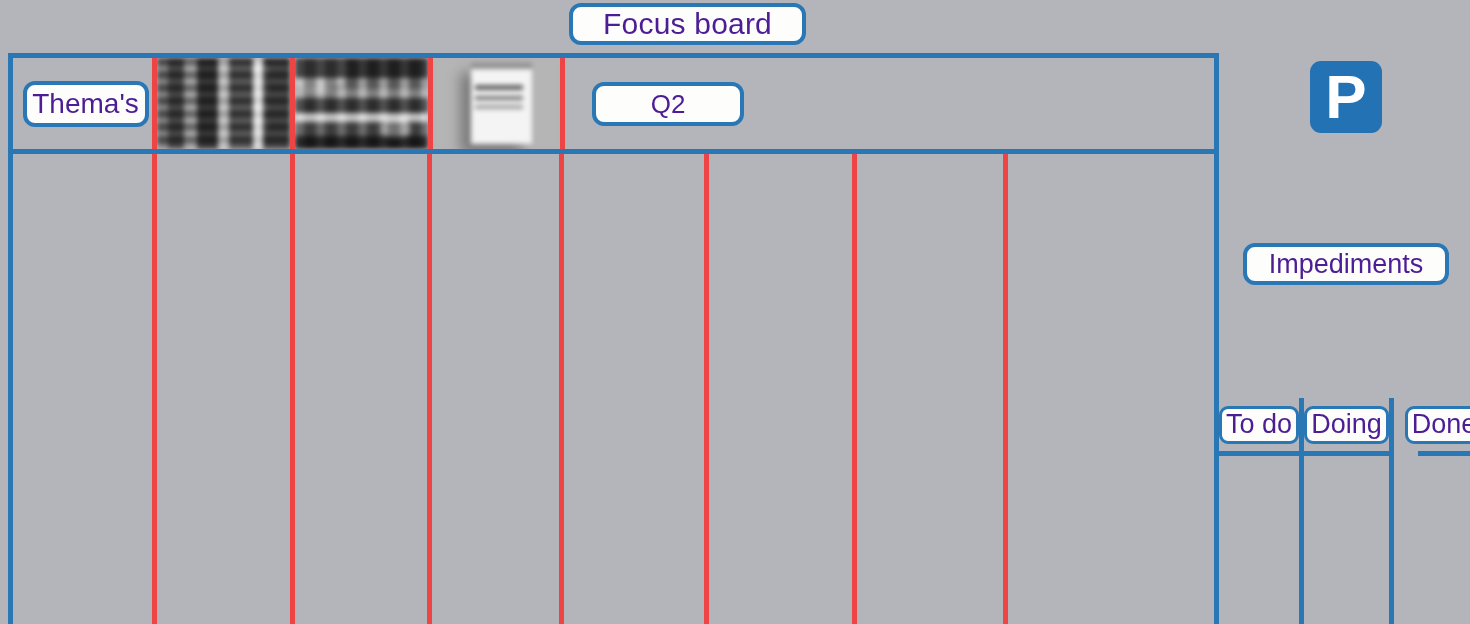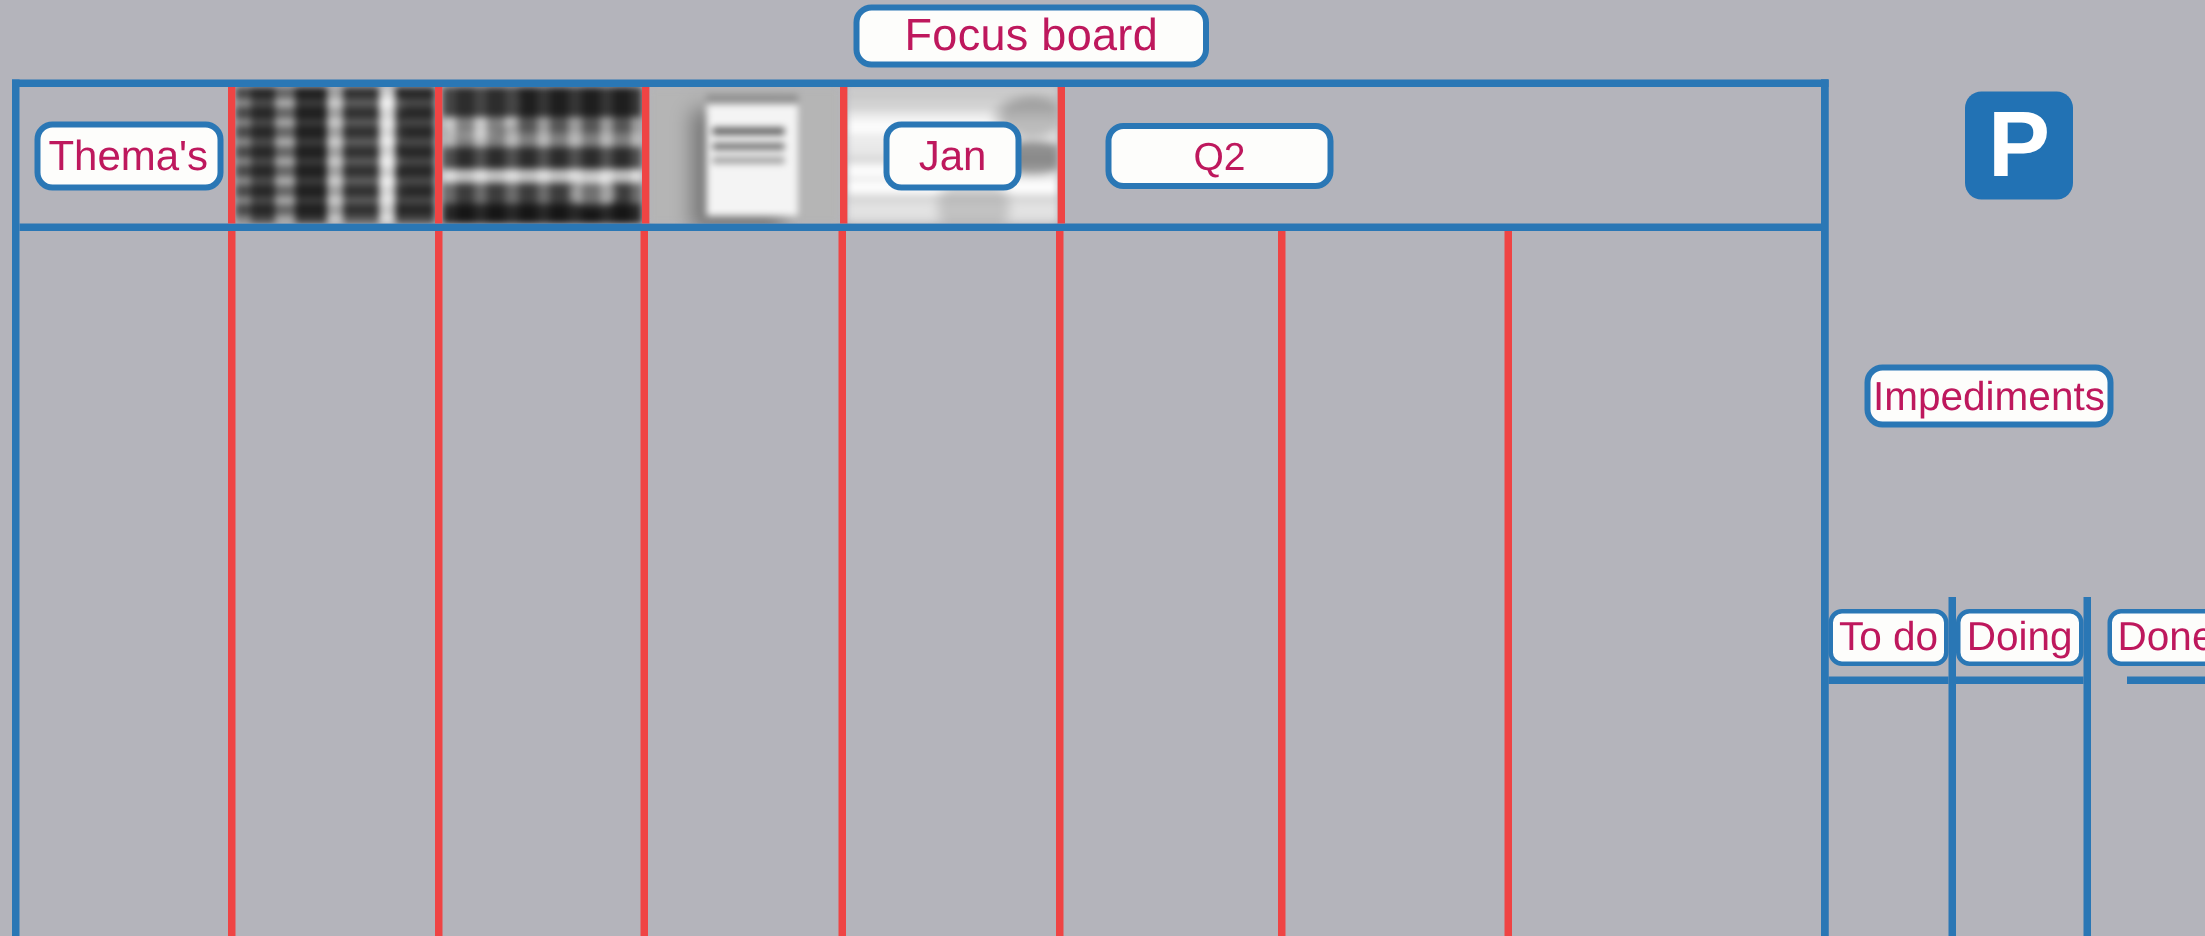--- a/index.html
+++ b/index.html
@@ -16,21 +16,21 @@
   }
 
   
   .pill {
     display: inline-flex;
     align-items: center;
     justify-content: center;
     background: #fdfdfb;
     border: 4px solid #2a77b5;
     border-radius: 12px;
-    color: #be185d;
+    color: #4c1d95;
     font-family: "Liberation Sans", sans-serif;
     font-weight: 400;
     line-height: 1;
     white-space: nowrap;
     box-sizing: border-box;
   }
 
   
   #board-title {
     position: absolute;
@@ -224,21 +224,21 @@
     font-size: 62px;
     font-weight: 700;
     line-height: 72px;
     text-align: center;
     font-family: "Liberation Sans", sans-serif;
   }
   #impediments-label {
     position: absolute;
     left: 24px;
     top: 190px;
-    width: 166px;
+    width: 206px;
     height: 42px;
     font-size: 27px;
   }
   #kanban {
     position: absolute;
     left: 0;
     top: 345px;
     right: 0;
     bottom: 0;
     display: flex;
@@ -286,24 +286,20 @@
     </div>
 
     <div class="col hcell w-img">
       <div class="thumb thumb-dark-b"></div>
     </div>
 
     <div class="col hcell w-img3">
       <div class="thumb thumb-pad"></div>
     </div>
 
-    <div class="col hcell w-month">
-      <div class="thumb thumb-light"></div>
-      <div class="pill month-label">Jan</div>
-    </div>
 
 
 
     <div class="col hcell w-q2">
       <div class="pill" id="q2-label">Q2</div>
     </div>
   </div>
 
   <div id="board-body">
     <div class="col w-thema"></div>

